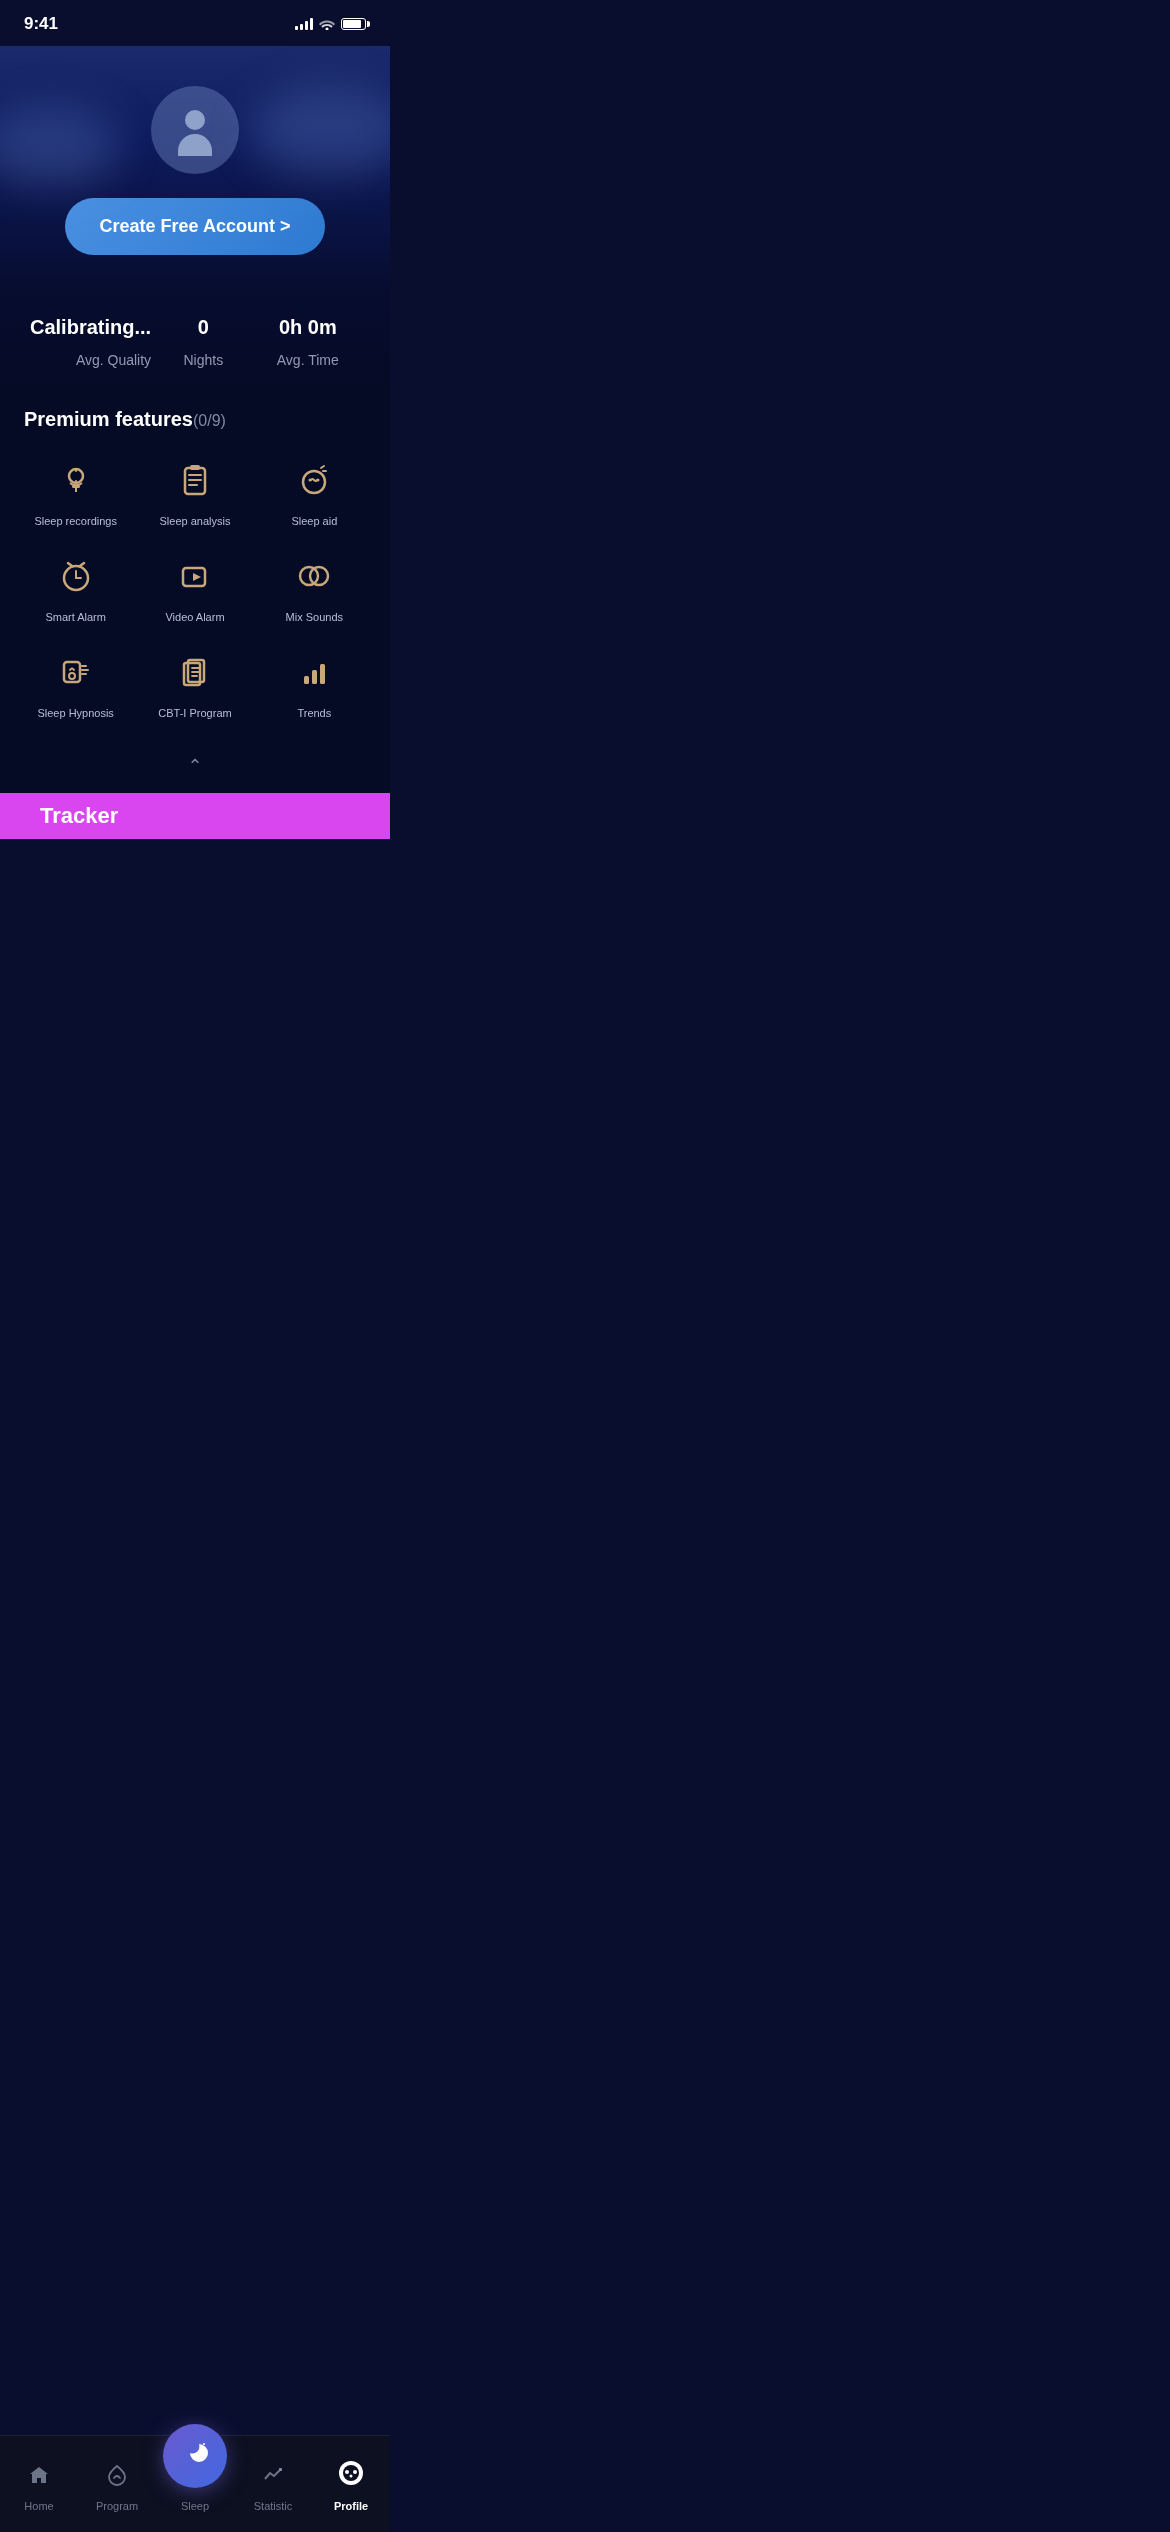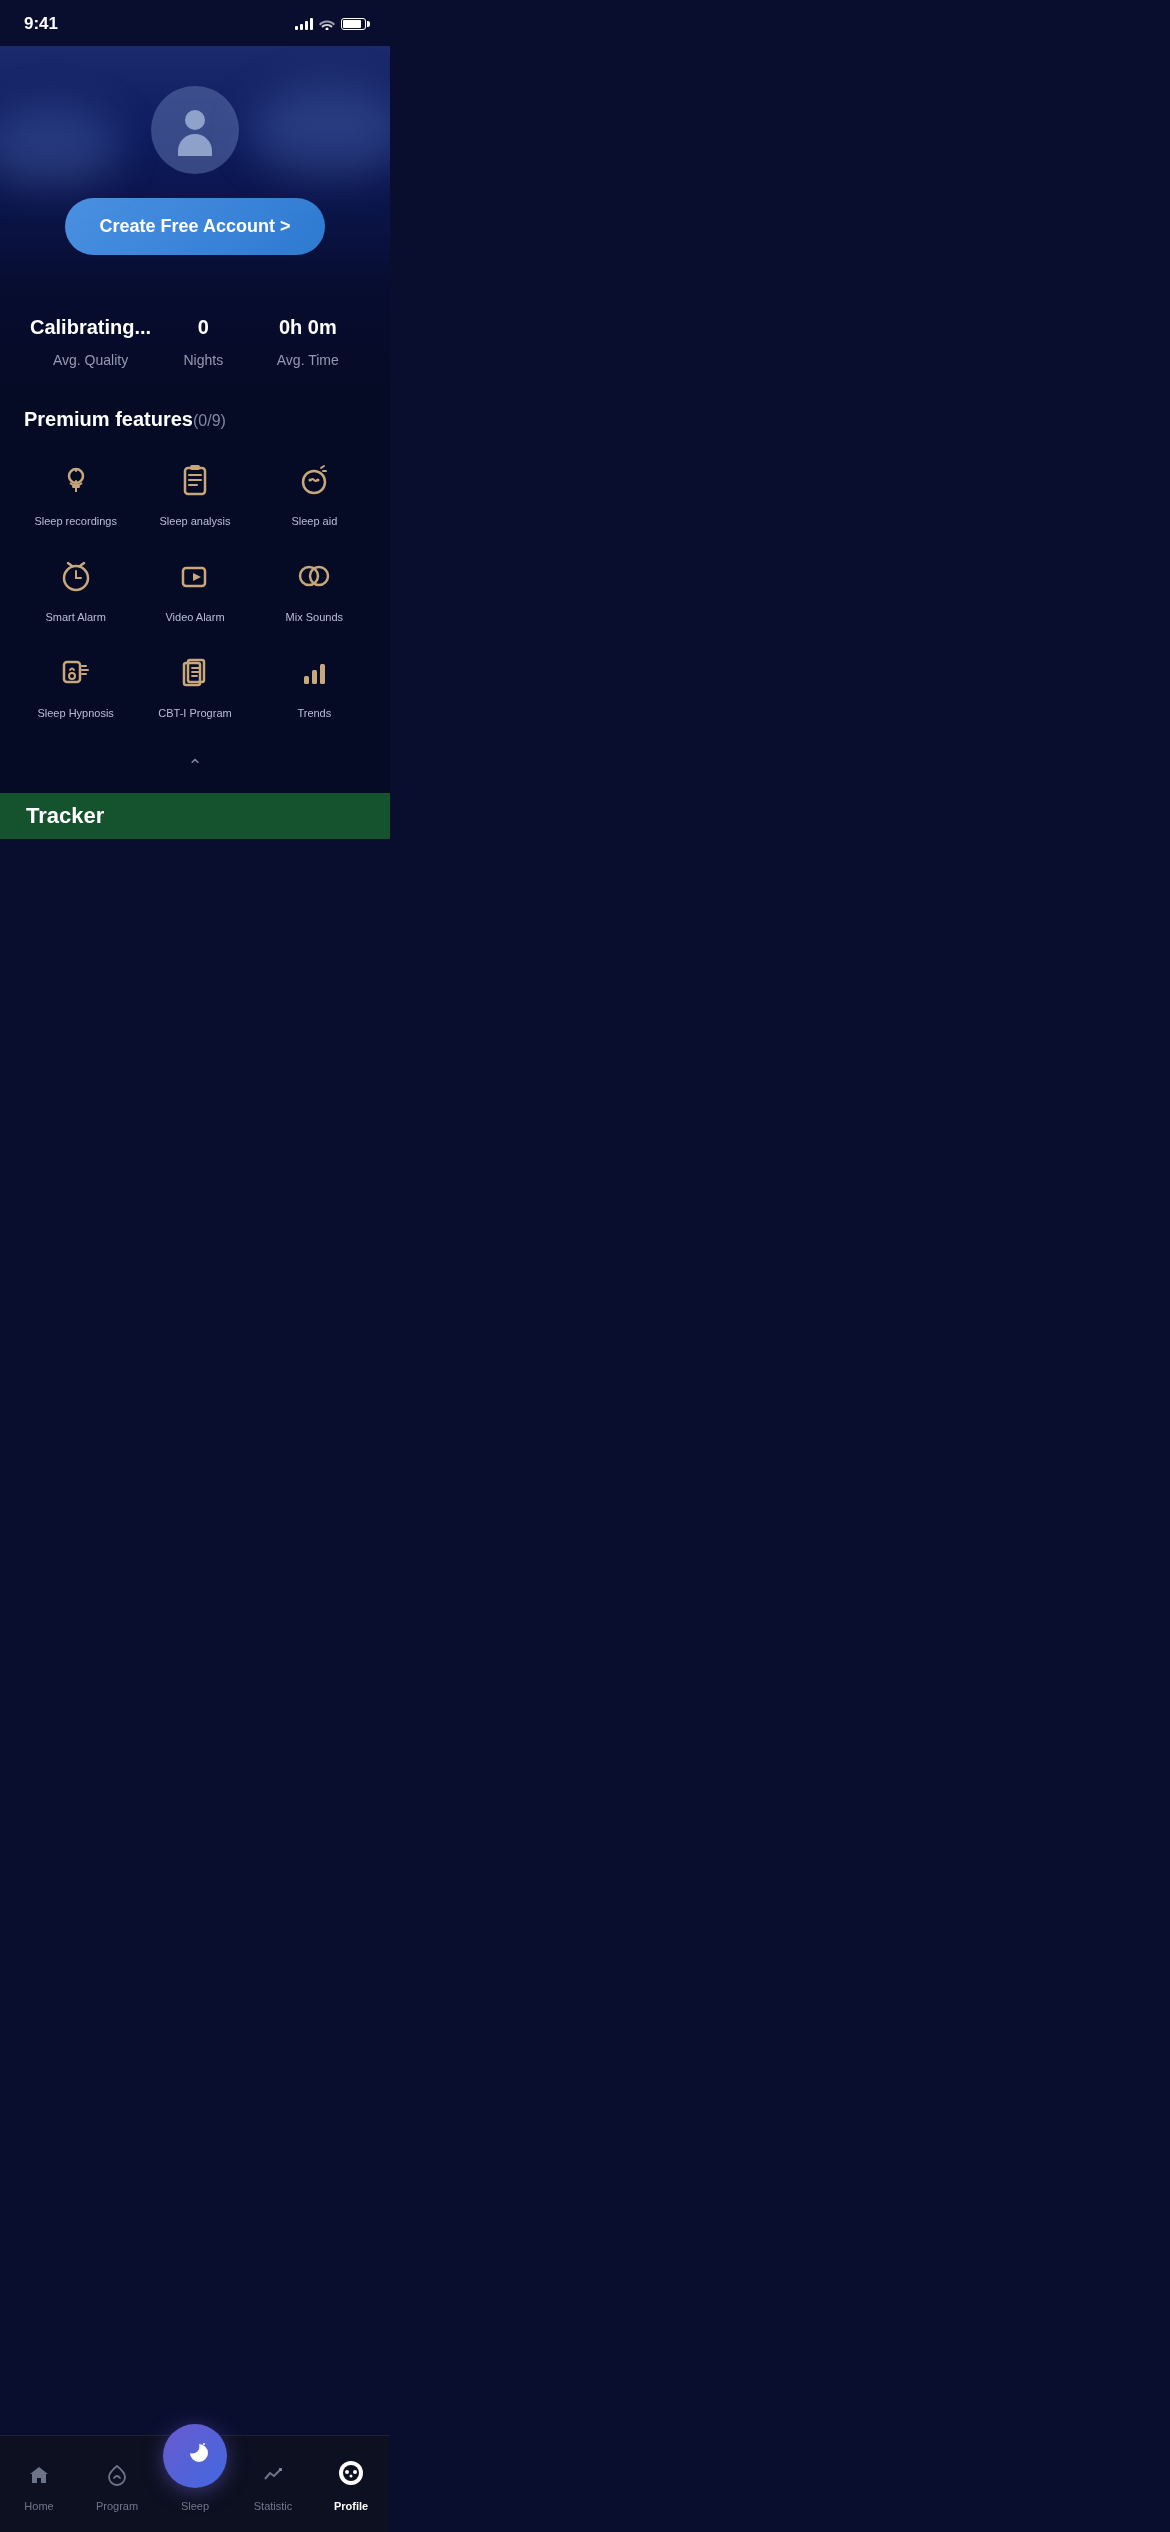--- a/index.html
+++ b/index.html
@@ -169,21 +169,21 @@
       justify-content: space-between;
       align-items: flex-start;
     }
 
     .stat-item {
       text-align: center;
       flex: 1;
     }
 
     .stat-item:first-child {
-      text-align: center;
+      text-align: right;
     }
 
     .stat-value {
       font-size: 20px;
       font-weight: 700;
       color: white;
       line-height: 1.2;
     }
 
     .stat-label {
@@ -250,22 +250,22 @@
       padding: 10px 0 16px;
     }
 
     .chevron-up {
       color: rgba(200, 210, 230, 0.6);
       font-size: 18px;
     }
 
     
     .tracker-section {
-      background: #14532d;
-      padding: 10px 26px 0;
+      background: #d946ef;
+      padding: 10px 40px 0;
     }
 
     .tracker-title {
       font-size: 22px;
       font-weight: 700;
       color: white;
       padding-bottom: 10px;
     }
 
     

